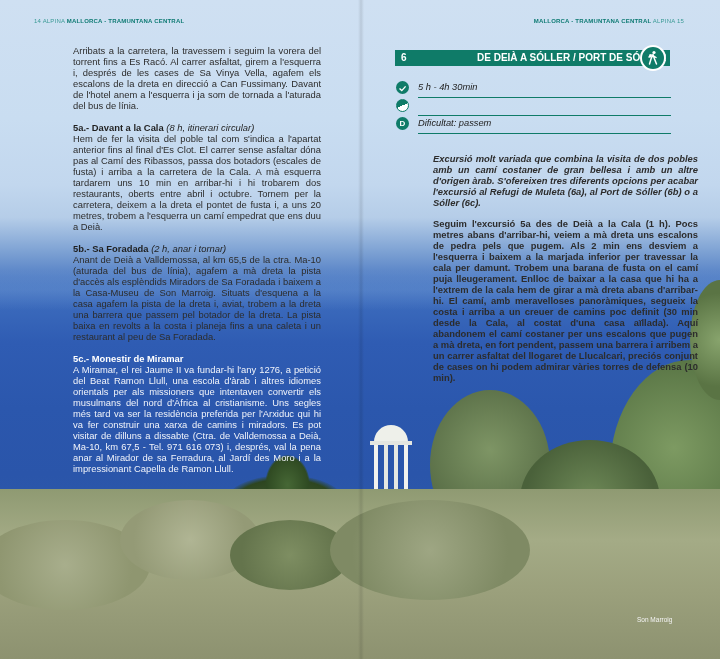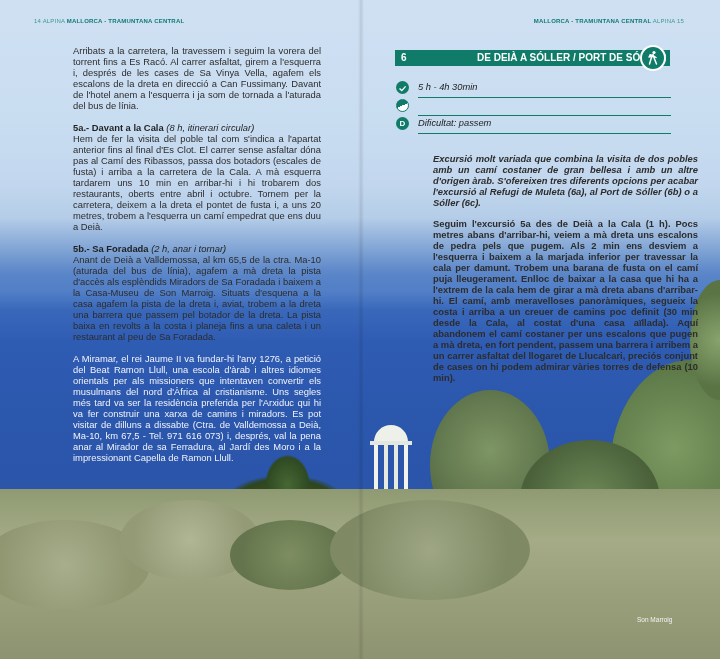--- a/index.html
+++ b/index.html
@@ -106,20 +106,21 @@
 
     <div class="para">
       <div class="h">
         <span>5b.- Sa Foradada</span>
         <em>(2 h, anar i tornar)</em>
       </div>
       <div>Anant de Deià a Valldemossa, al km 65,5 de la ctra. Ma-10 (aturada del bus de línia), agafem a mà dreta la pista d'accès als esplèndids Miradors de Sa Foradada i baixem a la Casa-Museu de Son Marroig. Situats d'esquena a la casa agafem la pista de la dreta i, aviat, trobem a la dreta una barrera que passem pel botador de la dreta. La pista baixa en revolts a la costa i planeja fins a una caleta i un restaurant al peu de Sa Foradada.</div>
     </div>
 
     <div class="para on-dark">
+      <div class="h">5c.- Monestir de Miramar</div>
       <div>A Miramar, el rei Jaume II va fundar-hi l'any 1276, a petició del Beat Ramon Llull, una escola d'àrab i altres idiomes orientals per als missioners que intentaven convertir els musulmans del nord d'Àfrica al cristianisme. Uns segles més tard va ser la residència preferida per l'Arxiduc qui hi va fer construir una xarxa de camins i miradors. Es pot visitar de dilluns a dissabte (Ctra. de Valldemossa a Deià, Ma-10, km 67,5 - Tel. 971 616 073) i, després, val la pena anar al Mirador de sa Ferradura, al Jardí des Moro i a la impressionant Capella de Ramon Llull.</div>
     </div>
   </div>
 
   <div class="running-head rh-right">
     <span class="rh-title">MALLORCA - TRAMUNTANA CENTRAL</span>
     <span class="rh-brand">ALPINA</span>
     <span class="rh-num">15</span>
   </div>
 

